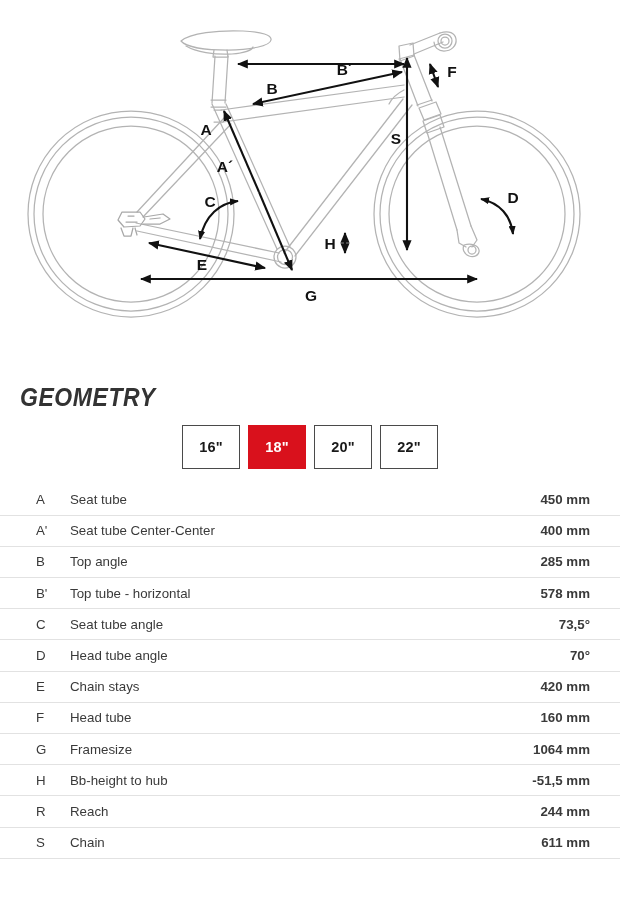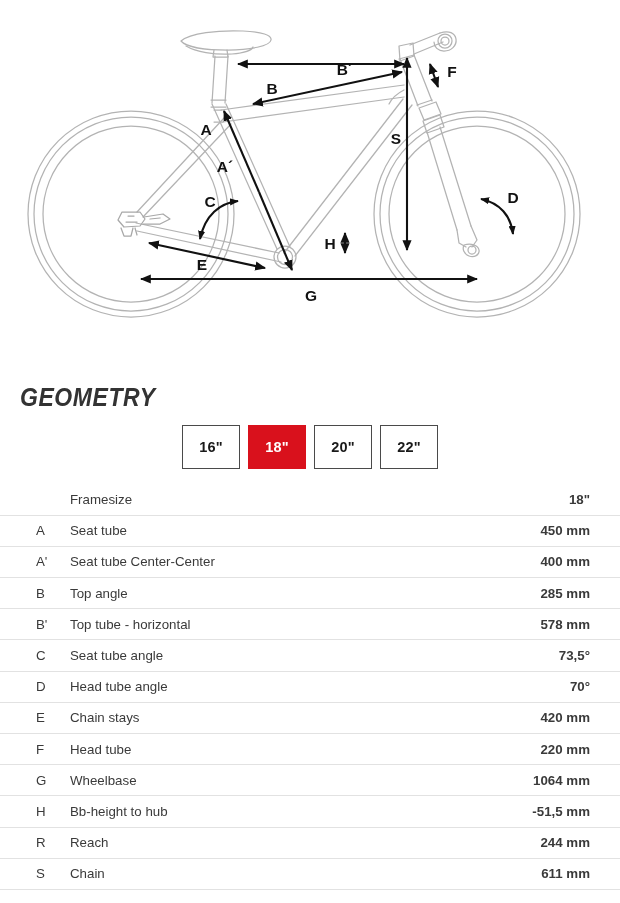--- a/index.html
+++ b/index.html
@@ -293,25 +293,20 @@
   <div class="size-button">
     <span>20"</span>
   </div>
   <div class="size-button">
     <span>22"</span>
   </div>
 </div>
 
 <table id="geometry-table">
   <tbody>
-      <tr class="header-row">
-        <td class="col-letter"></td>
-        <td class="col-label">Framesize</td>
-        <td class="col-value">18"</td>
-      </tr>
       <tr>
         <td class="col-letter">A</td>
         <td class="col-label">Seat tube</td>
         <td class="col-value">450 mm</td>
       </tr>
       <tr>
         <td class="col-letter">A'</td>
         <td class="col-label">Seat tube Center-Center</td>
         <td class="col-value">400 mm</td>
       </tr>
@@ -336,25 +331,25 @@
         <td class="col-value">70°</td>
       </tr>
       <tr>
         <td class="col-letter">E</td>
         <td class="col-label">Chain stays</td>
         <td class="col-value">420 mm</td>
       </tr>
       <tr>
         <td class="col-letter">F</td>
         <td class="col-label">Head tube</td>
-        <td class="col-value">220 mm</td>
+        <td class="col-value">160 mm</td>
       </tr>
       <tr>
         <td class="col-letter">G</td>
-        <td class="col-label">Wheelbase</td>
+        <td class="col-label">Framesize</td>
         <td class="col-value">1064 mm</td>
       </tr>
       <tr>
         <td class="col-letter">H</td>
         <td class="col-label">Bb-height to hub</td>
         <td class="col-value">-51,5 mm</td>
       </tr>
       <tr>
         <td class="col-letter">R</td>
         <td class="col-label">Reach</td>

